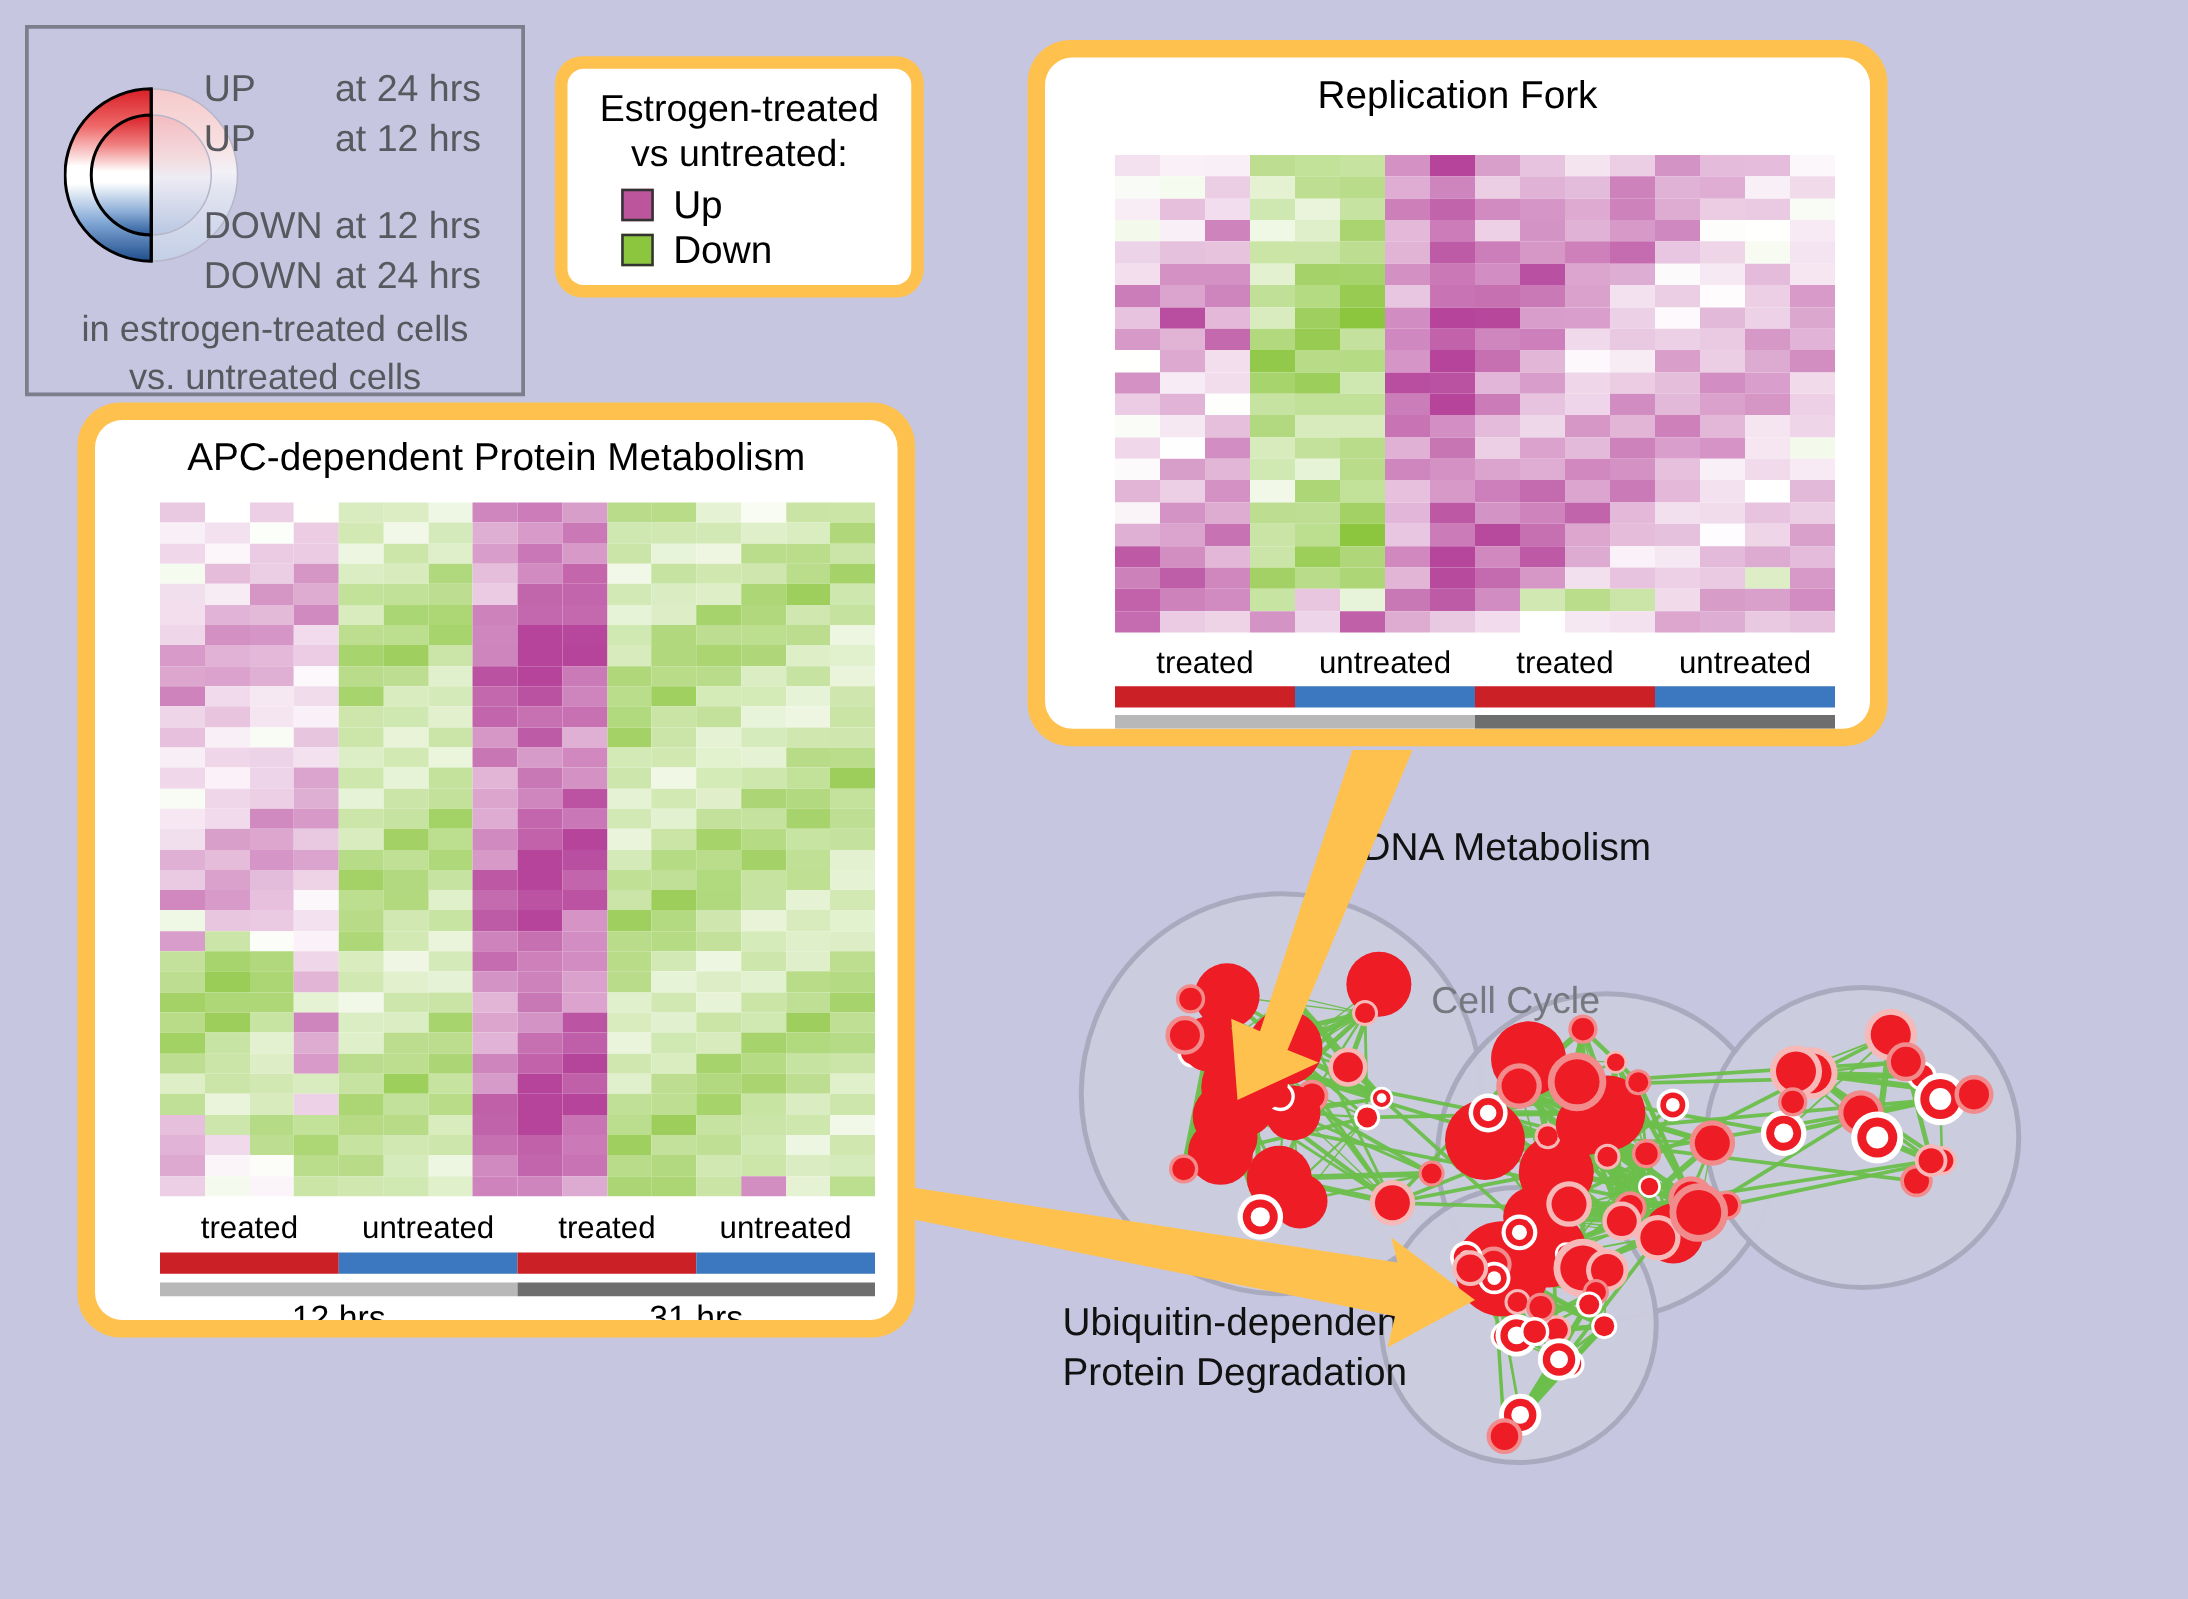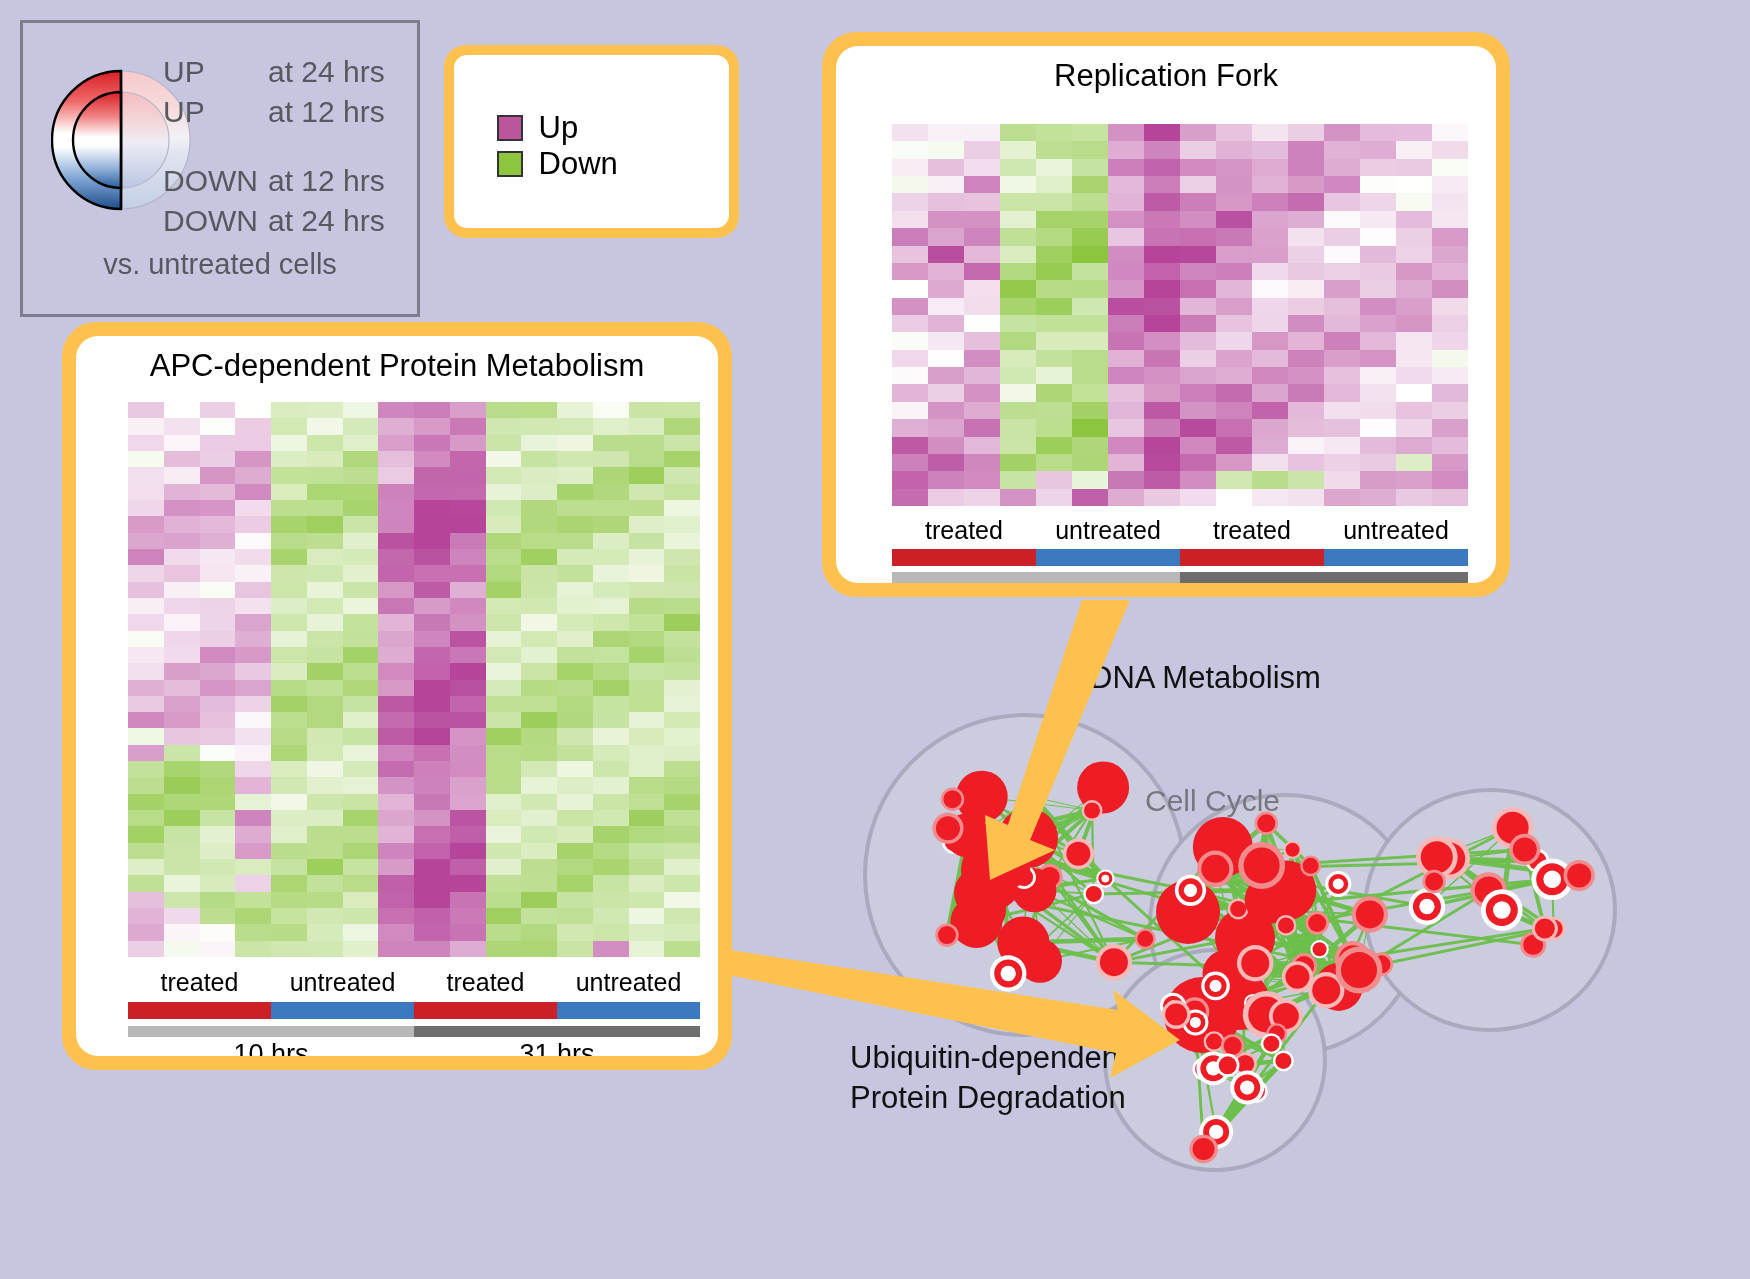--- a/index.html
+++ b/index.html
@@ -133,26 +133,31 @@
       <span class="lbl" style="width:105px;">UP</span><span class="tim">at 12 hrs</span>
     </div>
     <div class="legend-row" style="left:140px;top:141px;">
       <span class="lbl" style="width:105px;">DOWN</span><span class="tim">at 12 hrs</span>
     </div>
     <div class="legend-row" style="left:140px;top:181px;">
       <span class="lbl" style="width:105px;">DOWN</span><span class="tim">at 24 hrs</span>
     </div>
 
     <div id="legend-foot">
+      <div>in estrogen-treated cells</div>
       <div>vs. untreated cells</div>
     </div>
   </div>
 
   <div id="key-box">
     <div id="key-inner">
+      <div id="key-title">
+        <div>Estrogen-treated</div>
+        <div>vs untreated:</div>
+      </div>
       <div class="key-list">
         <div class="key-row-wrap">
           <span class="key-swatch" style="background:#bd559c;"></span>
           <span style="font-size:31px;">Up</span>
         </div>
         <div class="key-row-wrap">
           <span class="key-swatch" style="background:#8cc63f;"></span>
           <span style="font-size:31px;">Down</span>
         </div>
       </div>
@@ -1095,21 +1100,21 @@
         <div style="background:#cc2027;"></div>
         <div style="background:#3b78bf;"></div>
         <div style="background:#cc2027;"></div>
         <div style="background:#3b78bf;"></div>
       </div>
       <div class="time-bar" id="apc-time">
         <div style="background:#b8b8b8;"></div>
         <div style="background:#6e6e6e;"></div>
       </div>
       <div class="time-labels" id="apc-timelab">
-        <span>10 hrs</span>
+        <span>12 hrs</span>
         <span>31 hrs</span>
       </div>
     </div>
   </div>
 
   <div id="network">
     <svg id="net-svg" width="960" height="659" viewBox="0 0 960 659">
         <ellipse cx="235" cy="255" rx="160" ry="160" fill="#cdcddf" stroke="#a9a9bd" stroke-width="4" opacity="0.95"></ellipse>
         <ellipse cx="495" cy="305" rx="135" ry="130" fill="#cdcddf" stroke="#a9a9bd" stroke-width="4" opacity="0.95"></ellipse>
         <ellipse cx="700" cy="290" rx="125" ry="120" fill="#cdcddf" stroke="#a9a9bd" stroke-width="4" opacity="0.95"></ellipse>

